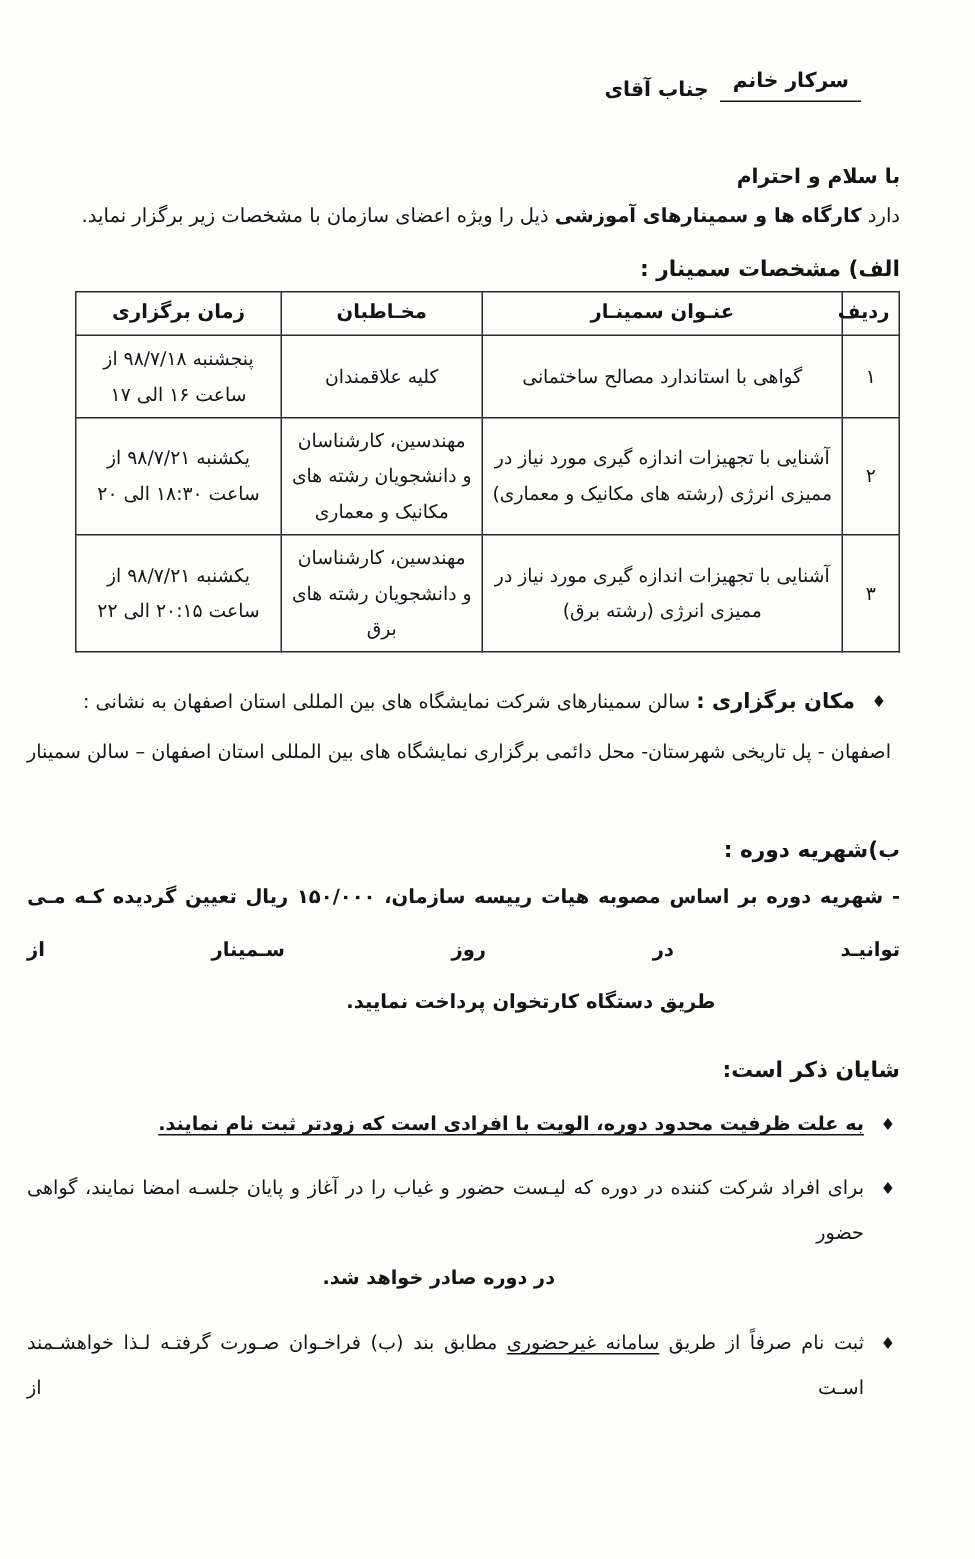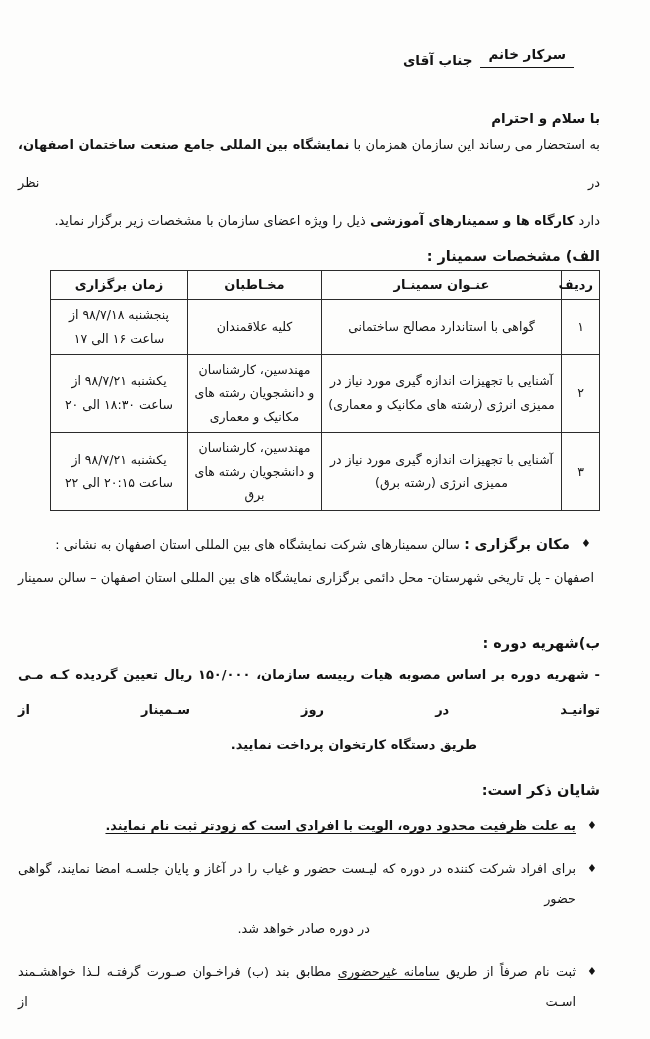--- a/index.html
+++ b/index.html
@@ -75,21 +75,20 @@
   <div class="addressee-row">
     <div class="addr-stack">
       <div class="addr-top">سرکار خانم</div>
       <div class="addr-bottom">جناب آقای</div>
     </div>
   </div>
 
   <div class="greeting">با سلام و احترام</div>
 
   <div class="para">
-      <div class="line line-justify"><span>به استحضار می رساند این سازمان همزمان با </span><span class="b">نمایشگاه بین المللی جامع صنعت ساختمان اصفهان،</span><span> در نظر</span></div>
       <div class="line line-right"><span>دارد </span><span class="b">کارگاه ها و سمینارهای آموزشی</span><span> ذیل را ویژه اعضای سازمان با مشخصات زیر برگزار نماید.</span></div>
     </div>
 
   <div class="section-title">الف) مشخصات سمینار :</div>
 
   <table class="seminars">
     <thead>
       <tr>
           <th class="col-index">ردیف</th>
           <th class="col-title">عنـوان سمینـار</th>
@@ -143,21 +142,21 @@
       <div class="bullet-line note-item">
         <span class="bullet-mark">♦</span>
         <div class="bullet-body">
           <div class="line line-right"><span class="b u">به علت ظرفیت محدود دوره، الویت با افرادی است که زودتر ثبت نام نمایند.</span></div>
         </div>
       </div>
       <div class="bullet-line note-item">
         <span class="bullet-mark">♦</span>
         <div class="bullet-body">
           <div class="line line-justify"><span>برای افراد شرکت کننده در دوره که لیـست حضور و غیاب را در آغاز و پایان جلسـه امضا نمایند، گواهی حضور</span></div>
-          <div class="line line-right" style="margin-right: 206px;"><span>در دوره صادر خواهد شد.</span></div>
+          <div class="line line-right" style="margin-right: 206px; font-weight: bold;"><span>در دوره صادر خواهد شد.</span></div>
         </div>
       </div>
       <div class="bullet-line note-item">
         <span class="bullet-mark">♦</span>
         <div class="bullet-body">
           <div class="line line-justify"><span>ثبت نام صرفاً از طریق </span><span class="u">سامانه غیرحضوری</span><span> مطابق بند (ب) فراخـوان صـورت گرفتـه لـذا خواهشـمند اسـت از</span></div>
         </div>
       </div>
     </div>
 

